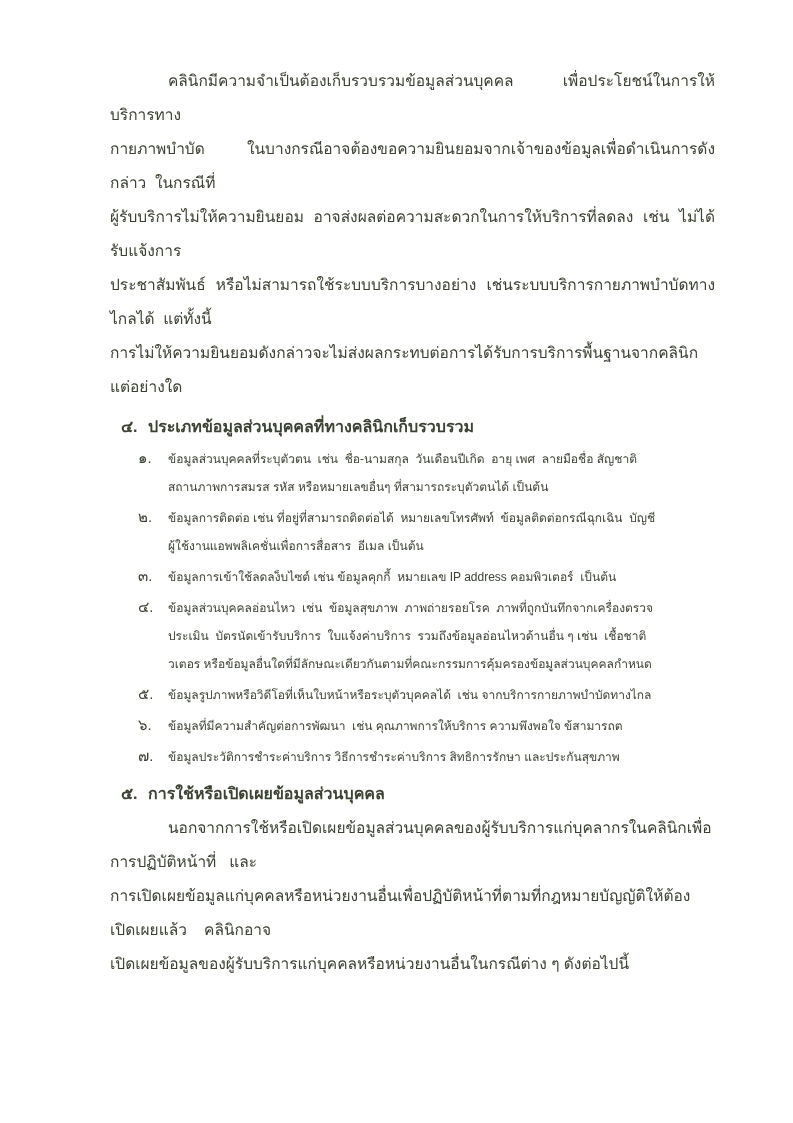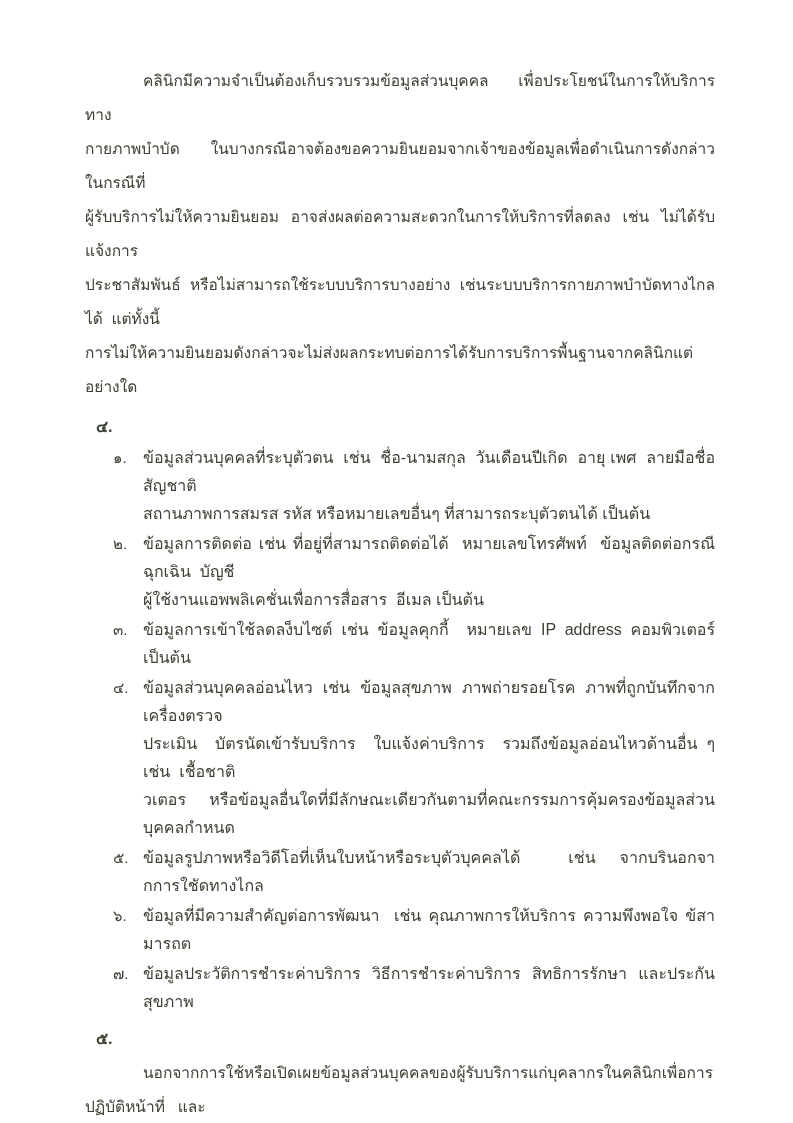--- a/index.html
+++ b/index.html
@@ -11,21 +11,21 @@
     width: 793px;
     height: 1123px;
     font-family: "Liberation Sans", "DejaVu Sans", sans-serif;
     color: #3b4233;
     overflow: hidden;
   }
   .page {
     box-sizing: border-box;
     width: 793px;
     height: 1123px;
-    padding: 64px 78px 0 85px;
+    padding: 64px 78px 0 110px;
   }
   .para {
     font-size: 15.5px;
     line-height: 34px;
     white-space: pre-wrap;
     text-align: justify;
   }
   .para.indent-first {
     text-indent: 58px;
   }
@@ -49,40 +49,41 @@
     align-items: baseline;
     margin: 0 0 2px 28px;
   }
   .item-num {
     flex: none;
     width: 30px;
     font-size: 15px;
     line-height: 28px;
   }
   .item-text {
-    font-size: 16px;
+    font-size: 12px;
     line-height: 28px;
     white-space: pre-wrap;
     text-align: justify;
     flex: 1;
   }
 </style>
 </head>
 <body>
 
 <div class="page">
 
   <div class="para indent-first">คลินิกมีความจำเป็นต้องเก็บรวบรวมข้อมูลส่วนบุคคล      เพื่อประโยชน์ในการให้บริการทาง
 กายภาพบำบัด  ในบางกรณีอาจต้องขอความยินยอมจากเจ้าของข้อมูลเพื่อดำเนินการดังกล่าว  ในกรณีที่
 ผู้รับบริการไม่ให้ความยินยอม  อาจส่งผลต่อความสะดวกในการให้บริการที่ลดลง  เช่น  ไม่ได้รับแจ้งการ
 ประชาสัมพันธ์  หรือไม่สามารถใช้ระบบบริการบางอย่าง  เช่นระบบบริการกายภาพบำบัดทางไกลได้  แต่ทั้งนี้
 การไม่ให้ความยินยอมดังกล่าวจะไม่ส่งผลกระทบต่อการได้รับการบริการพื้นฐานจากคลินิกแต่อย่างใด</div>
 
   <div class="sec-heading">
     <span class="h-num">๔.</span>
+    <span class="h-title">ประเภทข้อมูลส่วนบุคคลที่ทางคลินิกเก็บรวบรวม</span>
   </div>
 
   <div class="list">
     <div class="item">
       <span class="item-num">๑.</span>
       <span class="item-text">ข้อมูลส่วนบุคคลที่ระบุตัวตน  เช่น  ชื่อ-นามสกุล  วันเดือนปีเกิด  อายุ เพศ  ลายมือชื่อ สัญชาติ
 สถานภาพการสมรส รหัส หรือหมายเลขอื่นๆ ที่สามารถระบุตัวตนได้ เป็นต้น</span>
     </div>
     <div class="item">
       <span class="item-num">๒.</span>
@@ -94,33 +95,34 @@
       <span class="item-text">ข้อมูลการเข้าใช้ลดลง็บไซต์ เช่น ข้อมูลคุกกี้  หมายเลข IP address คอมพิวเตอร์  เป็นต้น</span>
     </div>
     <div class="item">
       <span class="item-num">๔.</span>
       <span class="item-text">ข้อมูลส่วนบุคคลอ่อนไหว  เช่น  ข้อมูลสุขภาพ  ภาพถ่ายรอยโรค  ภาพที่ถูกบันทึกจากเครื่องตรวจ
 ประเมิน  บัตรนัดเข้ารับบริการ  ใบแจ้งค่าบริการ  รวมถึงข้อมูลอ่อนไหวด้านอื่น ๆ เช่น  เชื้อชาติ
 วเตอร หรือข้อมูลอื่นใดที่มีลักษณะเดียวกันตามที่คณะกรรมการคุ้มครองข้อมูลส่วนบุคคลกำหนด</span>
     </div>
     <div class="item">
       <span class="item-num">๕.</span>
-      <span class="item-text">ข้อมูลรูปภาพหรือวิดีโอที่เห็นใบหน้าหรือระบุตัวบุคคลได้  เช่น จากบรินอกจากการใชัดทางไกล</span>
+      <span class="item-text">ข้อมูลรูปภาพหรือวิดีโอที่เห็นใบหน้าหรือระบุตัวบุคคลได้  เช่น จากบริการกายภาพบำบัดทางไกล</span>
     </div>
     <div class="item">
       <span class="item-num">๖.</span>
       <span class="item-text">ข้อมูลที่มีความสำคัญต่อการพัฒนา  เช่น คุณภาพการให้บริการ ความพึงพอใจ ข้สามารถต</span>
     </div>
     <div class="item">
       <span class="item-num">๗.</span>
       <span class="item-text">ข้อมูลประวัติการชำระค่าบริการ วิธีการชำระค่าบริการ สิทธิการรักษา และประกันสุขภาพ</span>
     </div>
   </div>
 
   <div class="sec-heading">
     <span class="h-num">๕.</span>
+    <span class="h-title">การใช้หรือเปิดเผยข้อมูลส่วนบุคคล</span>
   </div>
 
   <div class="para indent-first">นอกจากการใช้หรือเปิดเผยข้อมูลส่วนบุคคลของผู้รับบริการแก่บุคลากรในคลินิกเพื่อการปฏิบัติหน้าที่   และ
 การเปิดเผยข้อมูลแก่บุคคลหรือหน่วยงานอื่นเพื่อปฏิบัติหน้าที่ตามที่กฎหมายบัญญัติให้ต้องเปิดเผยแล้ว    คลินิกอาจ
 เปิดเผยข้อมูลของผู้รับบริการแก่บุคคลหรือหน่วยงานอื่นในกรณีต่าง ๆ ดังต่อไปนี้</div>
 
 </div>
 
 </body></html>

